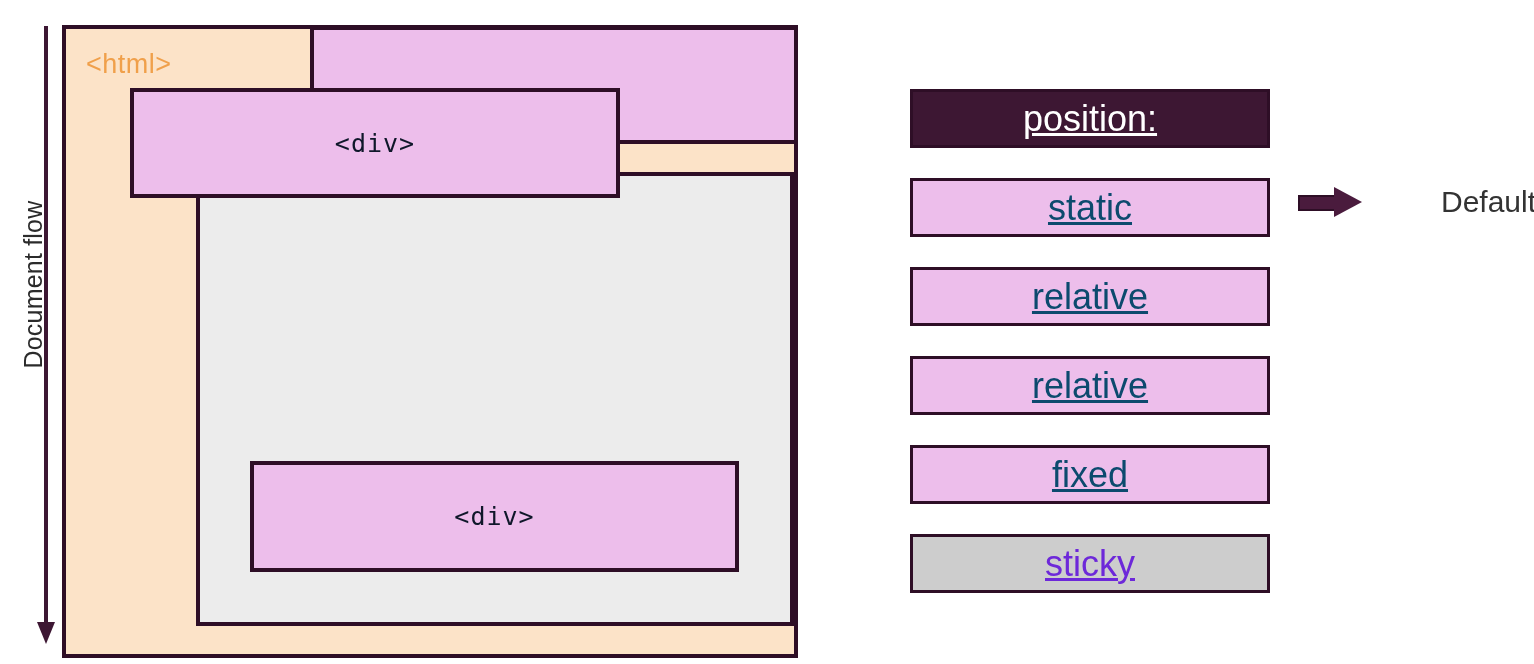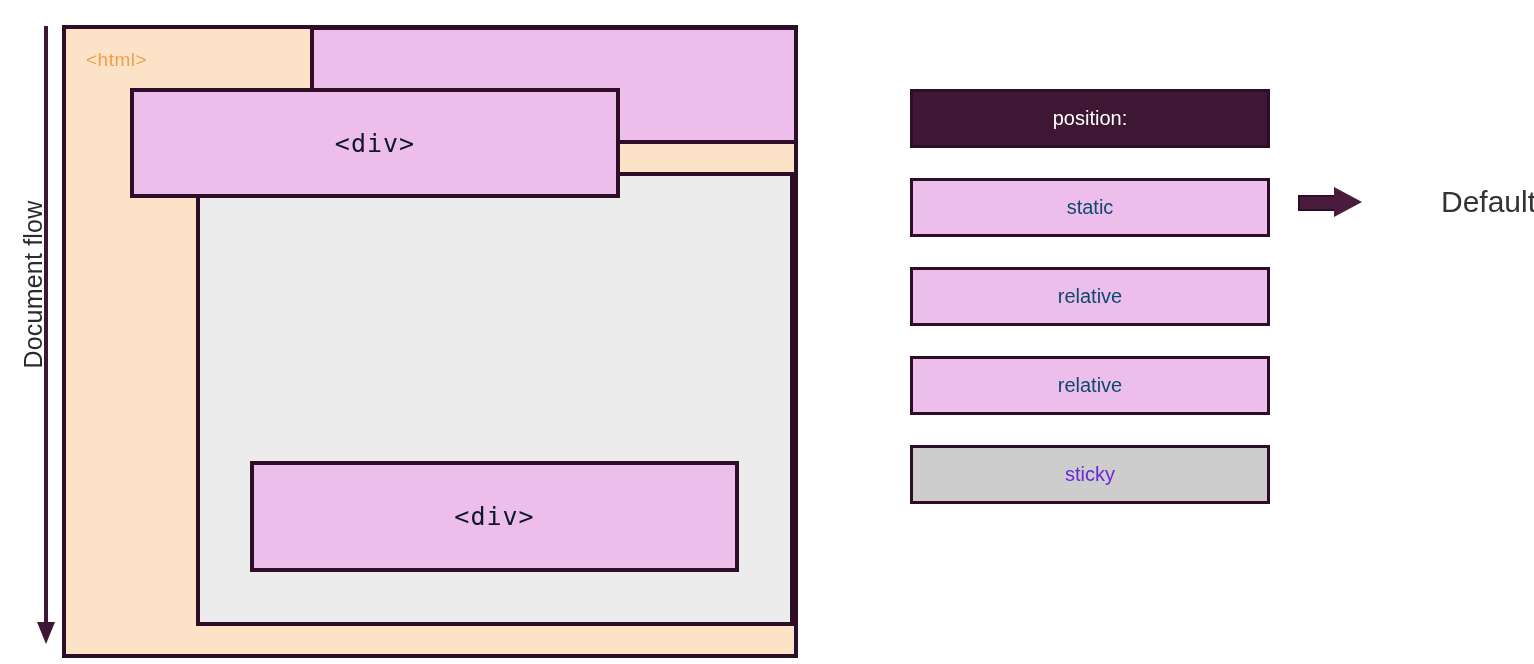--- a/index.html
+++ b/index.html
@@ -61,21 +61,21 @@
     position: absolute;
     left: 62px; top: 25px;
     width: 736px; height: 633px;
     background: #FCE3C8;
     border: 4px solid #2E0E26;
     box-sizing: border-box;
   }
   #html-label {
     position: absolute;
     left: 20px; top: 20px;
-    font-size: 19px;
+    font-size: 27px;
     color: #F0A04B;
     font-family: "Liberation Sans", sans-serif;
     letter-spacing: 0.5px;
   }
 
   
   #gray-box {
     position: absolute;
     left: 130px; top: 143px;
     width: 598px; height: 454px;
@@ -113,21 +113,22 @@
   }
   .pos-box {
     width: 360px;
     height: 59px;
     box-sizing: border-box;
     border: 3px solid #2E0E26;
     display: flex;
     align-items: center;
     justify-content: center;
     margin-bottom: 30px;
-    font-size: 20px;
+    font-size: 36px;
+    text-decoration: underline;
   }
   #pos-header {
     background: #3D1733;
     color: #FFFFFF;
     border-color: #2E0E26;
   }
   .pos-value {
     background: #EDBEEB;
     color: #0c4a6e;
   }
@@ -202,20 +203,21 @@
 
 <div id="position-panel">
   <div class="pos-box" id="pos-header">position:</div>
 
   <div class="pos-box pos-value">static</div>
 
   <div class="pos-box pos-value">relative</div>
 
   <div class="pos-box pos-value">relative</div>
 
+  <div class="pos-box pos-value">fixed</div>
 
   <div class="pos-box pos-value muted">sticky</div>
 </div>
 
 <div id="default-annotation">
   <div id="default-arrow">
     <div class="shaft"></div>
     <div class="head"></div>
   </div>
   <div id="default-text">Default</div>

